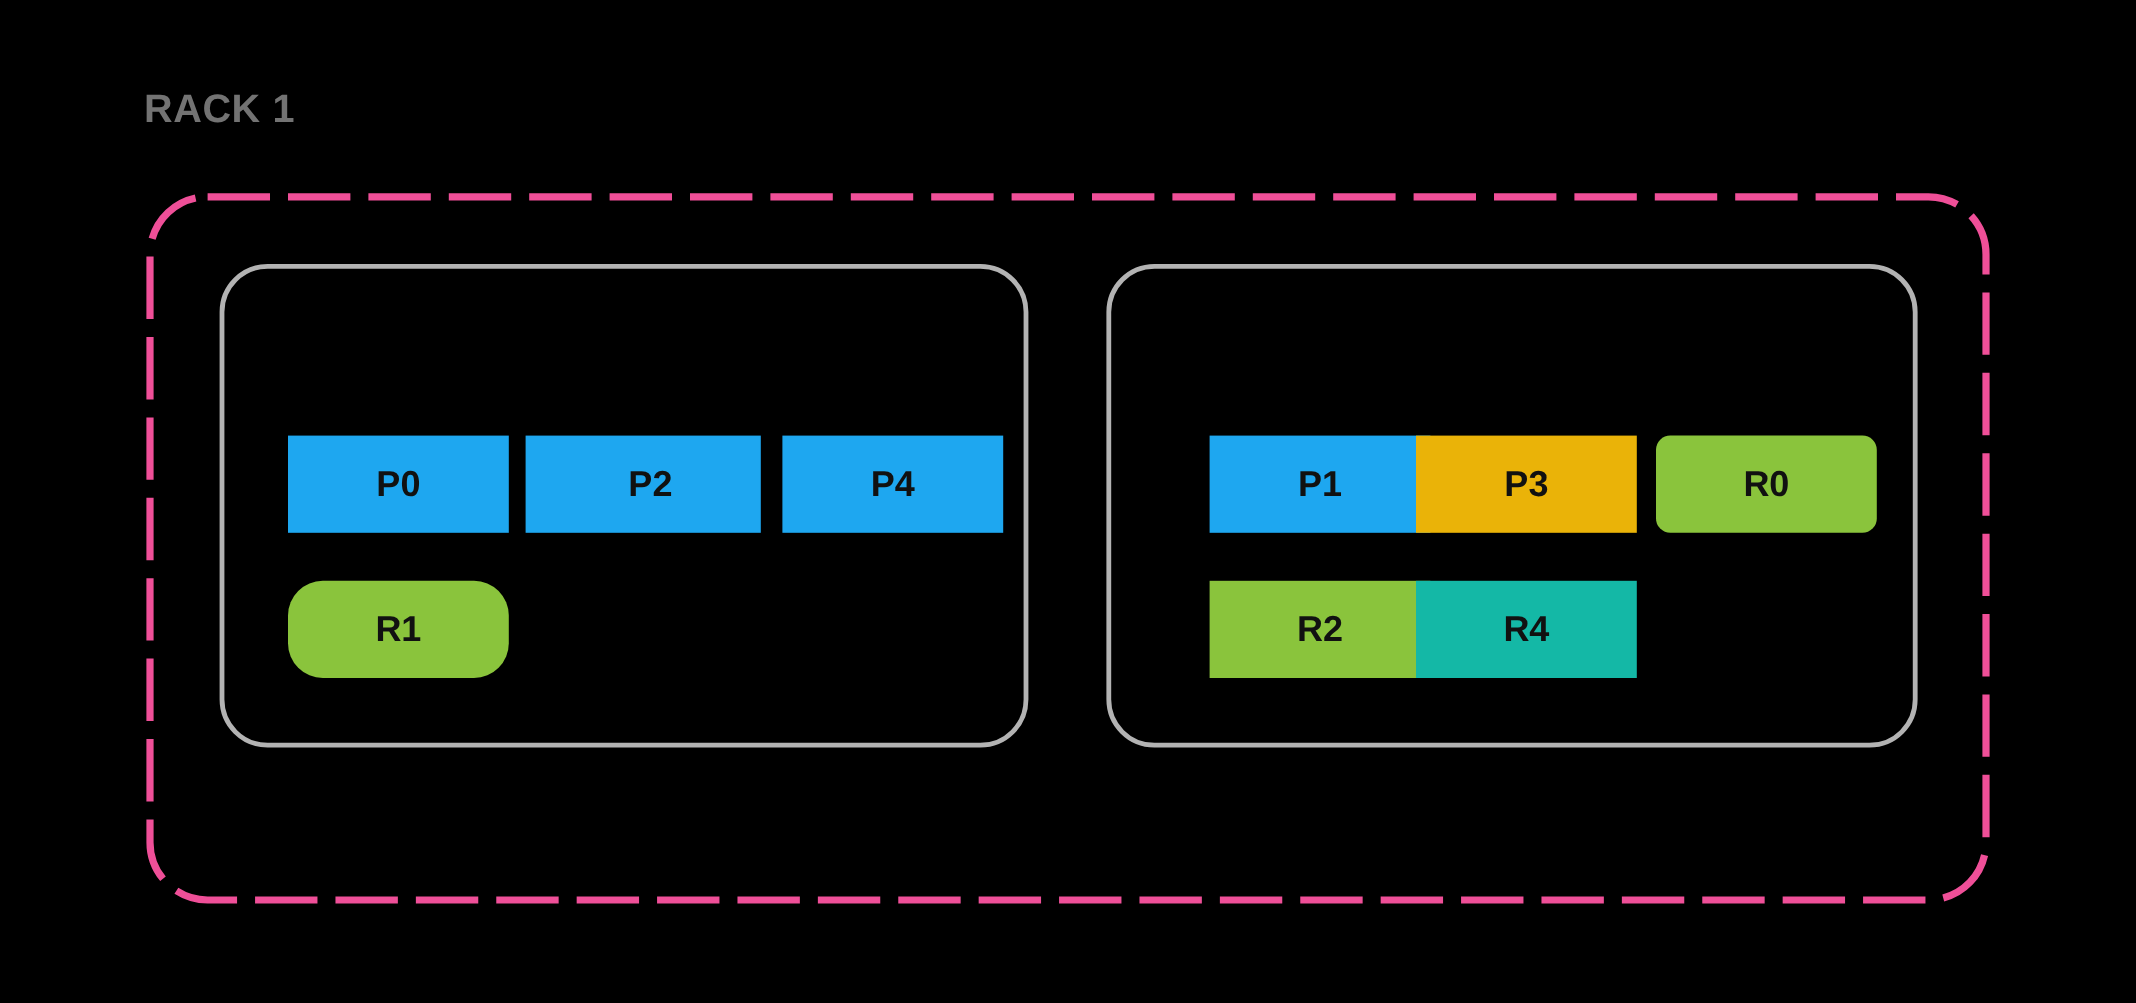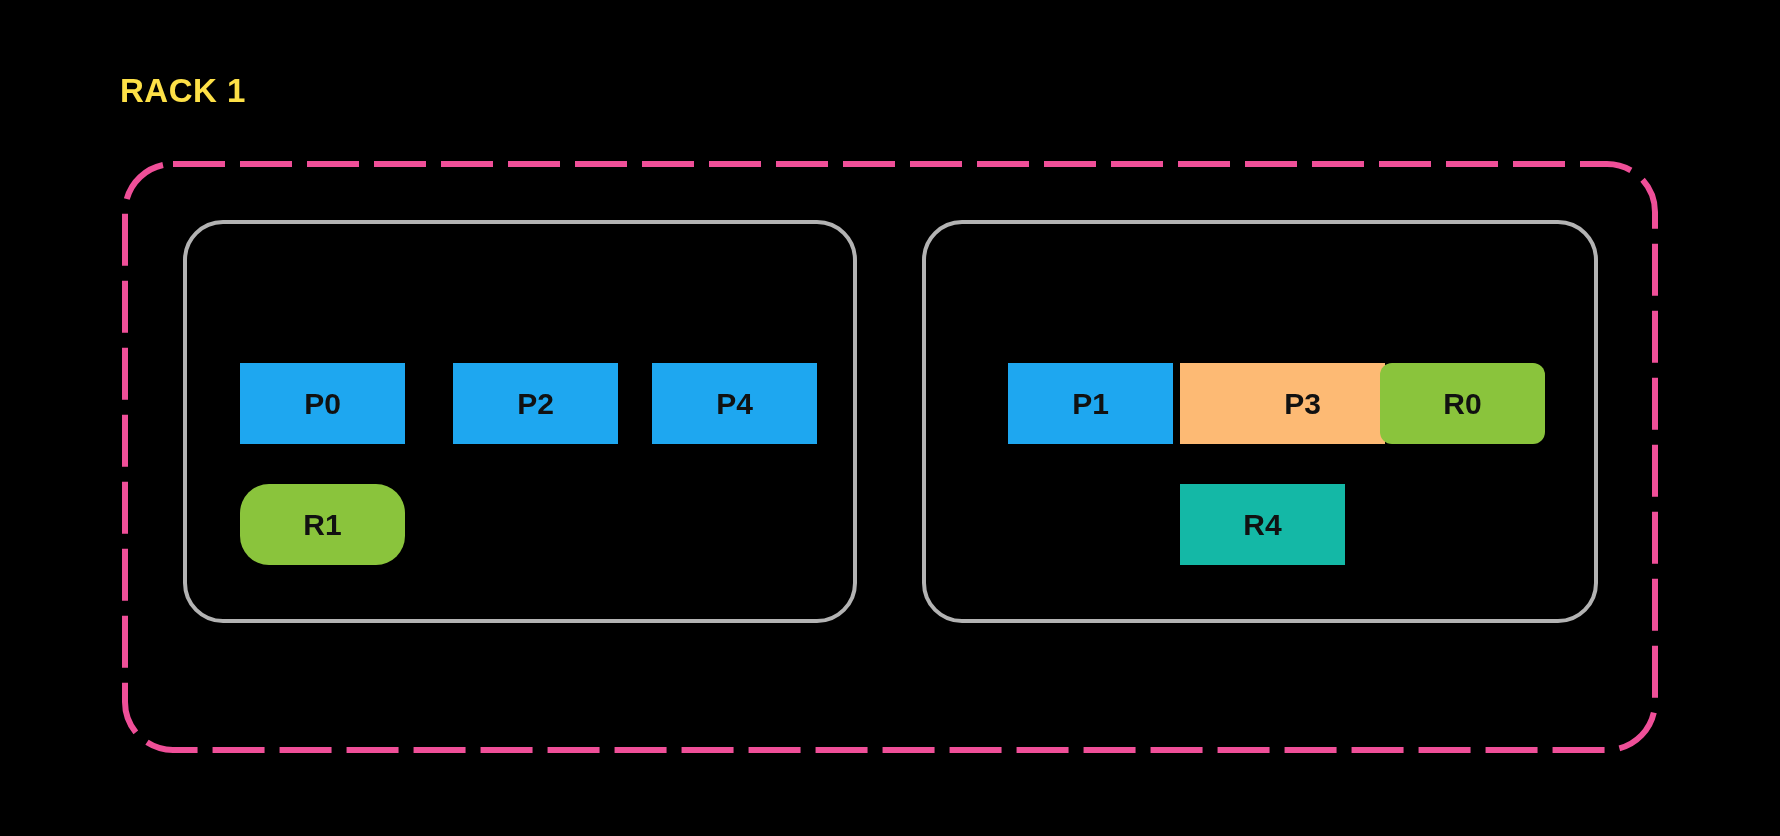--- a/index.html
+++ b/index.html
@@ -40,58 +40,59 @@
     height: 403px;
     border: 4px solid #B3B3B3;
     border-radius: 40px;
     box-sizing: border-box;
     background: transparent;
   }
   .host-panel.left  { left: 183px; width: 674px; }
   .host-panel.right { left: 922px; width: 676px; }
   .node {
     position: absolute;
-    width: 165px;
+    width: 184px;
     height: 81px;
     display: flex;
     align-items: center;
     justify-content: center;
     font-size: 30px;
     font-weight: 700;
     color: #111111;
   }
   
   .col-a { left: 240px;  }
-  .col-b { left: 453px;  }
+  .col-b { left: 438px; padding-left: 12px;  }
   .col-c { left: 641px; margin-left: 11px;  }
   .col-d { left: 1008px;  }
   .col-e { left: 1180px; }
   .col-f { left: 1380px; }
   
   .row-1 { top: 363px; }
   .row-2 { top: 484px; }
 </style>
 </head>
 <body>
 
 <div class="stage">
 
-  <div class="rack-label" style="color: #fde047;">RACK 1</div>
+  <div class="rack-label" style="color: #737373;">RACK 1</div>
 
   <svg class="rack-outline-svg" viewBox="0 0 1780 836" xmlns="http://www.w3.org/2000/svg">
     <rect x="125" y="164" width="1530" height="586" rx="48" ry="48" fill="none" stroke-width="6" stroke-dasharray="52 15" stroke-linecap="butt" stroke="#EF4F98"></rect>
   </svg>
 
   <div class="host-panel left" style="border-color: rgb(179, 179, 179);"></div>
 
   <div class="host-panel right" style="border-color: rgb(179, 179, 179);"></div>
 
   <div class="node col-a row-1" style="background-color: rgb(30, 167, 240);">P0</div>
   <div class="node col-b row-1" style="background-color: rgb(30, 167, 240);">P2</div>
   <div class="node col-c row-1" style="background-color: rgb(30, 167, 240);">P4</div>
   <div class="node col-a row-2" style="background-color: rgb(138, 196, 60); border-radius: 29px;">R1</div>
 
   <div class="node col-d row-1" style="background-color: rgb(30, 167, 240);">P1</div>
-  <div class="node col-e row-1" style="background-color: #fdba74; padding-left: 40px;">P3</div>
+  <div class="node col-e row-1" style="background-color: #eab308;">P3</div>
   <div class="node col-f row-1" style="background-color: rgb(138, 196, 60); border-radius: 12px;">R0</div>
+  <div class="node col-d row-2" style="background-color: rgb(138, 196, 60);">R2</div>
   <div class="node col-e row-2" style="background-color: #14b8a6;">R4</div>
 
 </div>
 
 </body></html>

